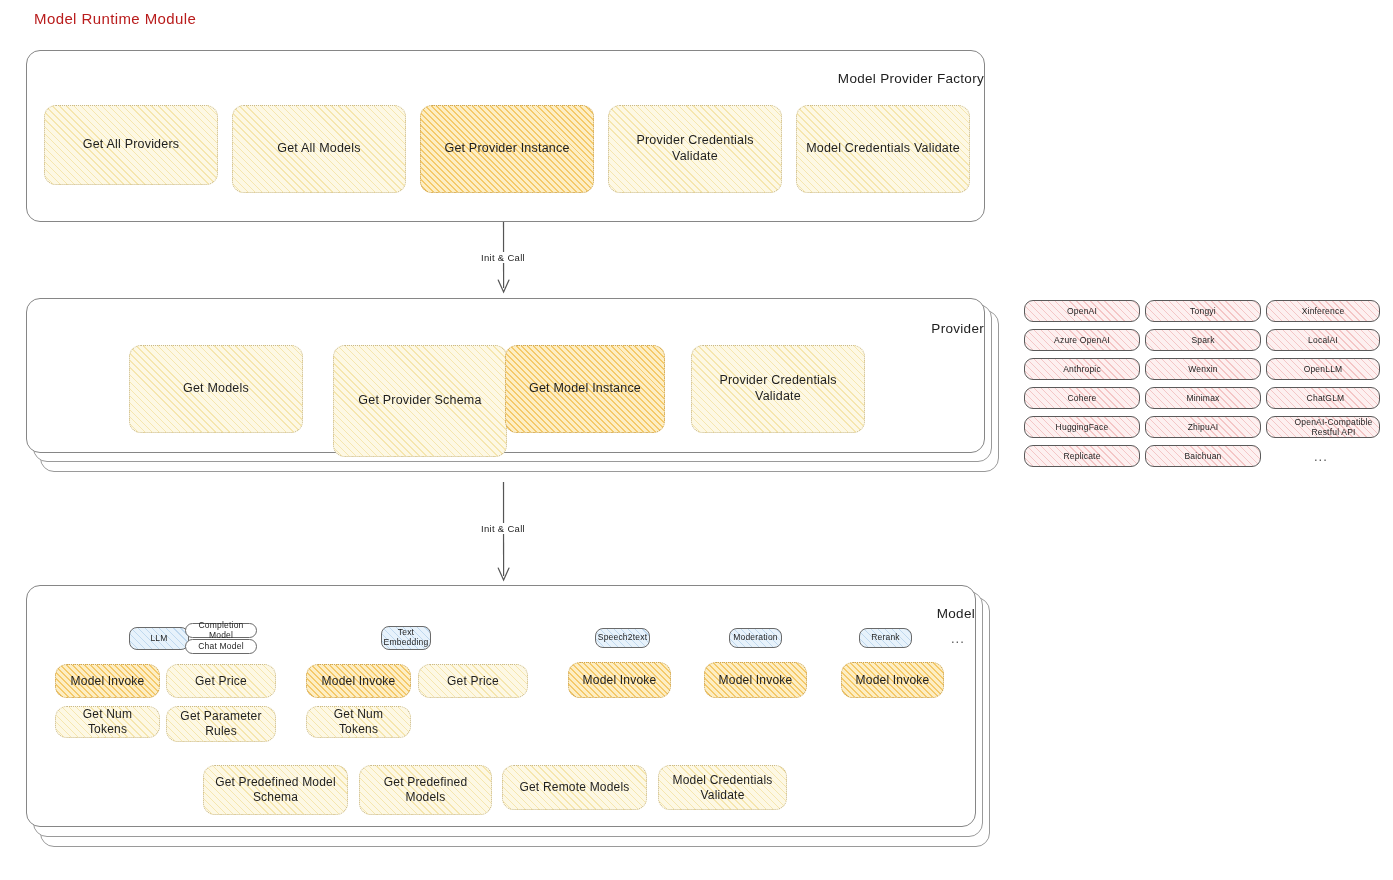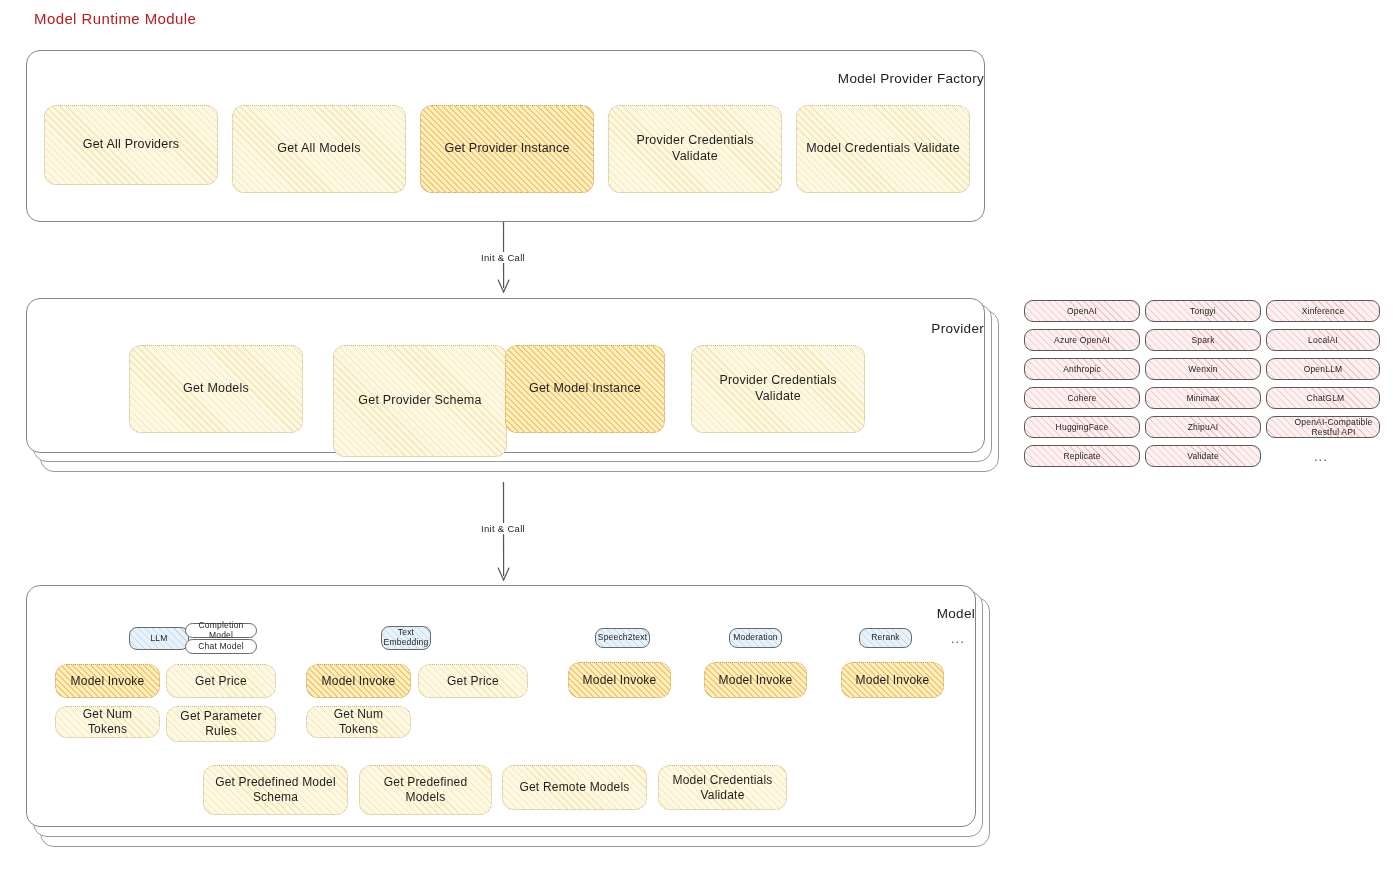--- a/index.html
+++ b/index.html
@@ -217,21 +217,21 @@
   <div class="abs chip-pink" style="left:121px;top:58px;width:116px;height:22px;justify-content:center;">
     <span>Wenxin</span>
     </div>
   <div class="abs chip-pink" style="left:121px;top:87px;width:116px;height:22px;">
     <span>Minimax</span>
     </div>
   <div class="abs chip-pink" style="left:121px;top:116px;width:116px;height:22px;">
     <span>ZhipuAI</span>
     </div>
   <div class="abs chip-pink" style="left:121px;top:145px;width:116px;height:22px;">
-    <span>Validate</span>
+    <span>Baichuan</span>
     </div>
 
   <div class="abs chip-pink" style="left:242px;top:0px;width:114px;height:22px;">
     <span>Xinference</span>
     </div>
   <div class="abs chip-pink" style="left:242px;top:29px;width:114px;height:22px;">
     <span>LocalAI</span>
     </div>
   <div class="abs chip-pink" style="left:242px;top:58px;width:114px;height:22px;">
     <span>OpenLLM</span>

